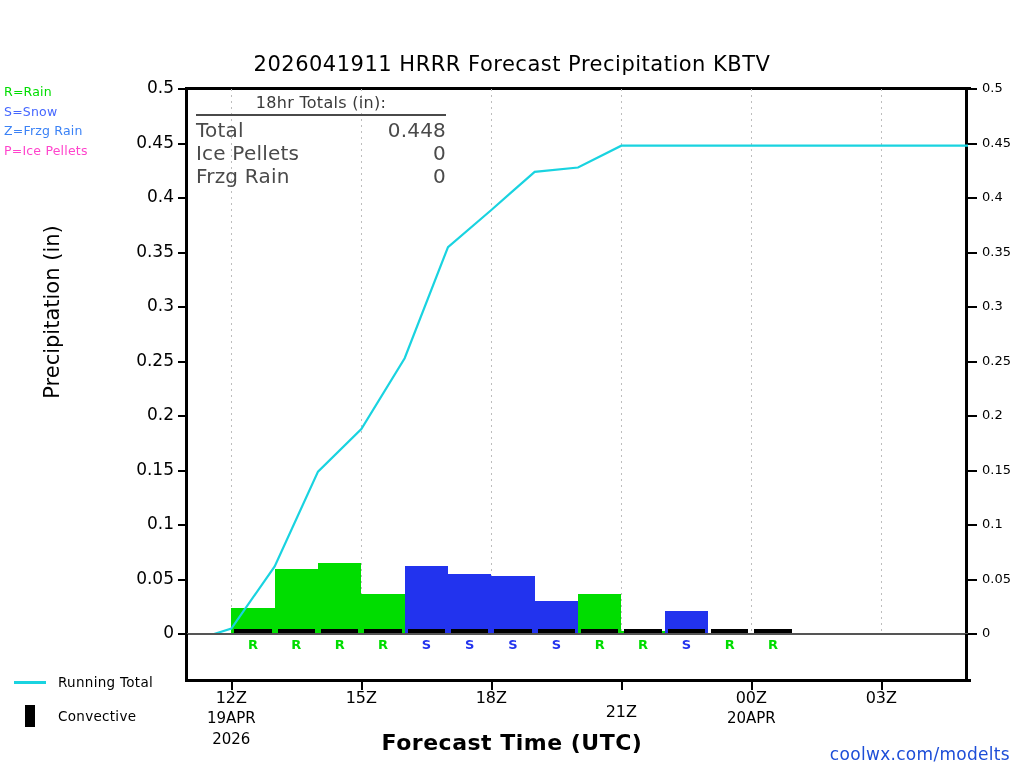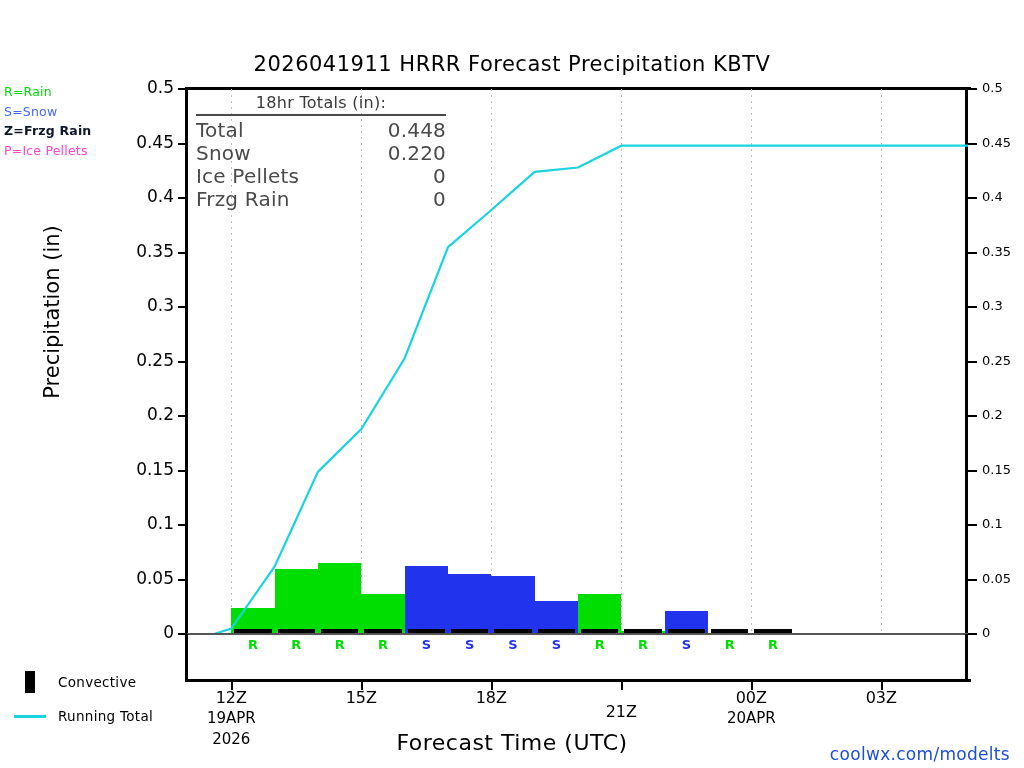--- a/index.html
+++ b/index.html
@@ -58,21 +58,21 @@
     left:-78px;top:300px;width:260px;text-align:center;
     transform:rotate(-90deg);transform-origin:center center;
     font-size:21px;white-space:nowrap;
   }
 
   .xtick-label{position:absolute;text-align:center;font-size:16px;white-space:nowrap;}
   .xtick-date{position:absolute;text-align:center;font-size:15px;white-space:nowrap;}
   .xtick-mark{position:absolute;width:2px;height:8px;background:#000;}
 
   #xaxis-title{left:0;top:730px;width:1024px;text-align:center;
-    font-size:22px;font-weight:normal;letter-spacing:.5px;}
+    font-size:22px;font-weight:bold;letter-spacing:.5px;}
 
   
   #totals-box{left:196px;top:93px;width:250px;}
   #totals-title{font-size:16px;text-align:center;color:#3a3a3a;letter-spacing:.3px;}
   #totals-rule{margin:2px 0 3px 0;height:2px;background:#4a4a4a;}
   .totals-row{display:flex;justify-content:space-between;font-size:20px;
     line-height:23px;color:#4a4a4a;letter-spacing:.2px;}
   .totals-row .lbl{text-align:left;}
   .totals-row .val{text-align:right;}
 
@@ -92,21 +92,21 @@
     font-size:17px;color:#1d4ed8;letter-spacing:.3px;}
 </style>
 </head>
 <body>
 
 <div class="abs" id="chart-title">2026041911 HRRR Forecast Precipitation KBTV</div>
 
 <div class="abs" id="precip-type-legend">
     <div class="pt" style="color: rgb(0, 221, 0);">R=Rain</div>
     <div class="pt" style="color: rgb(68, 102, 255);">S=Snow</div>
-    <div class="pt" style="color: #0f172a; font-weight: bold;">Z=Frzg Rain</div>
+    <div class="pt" style="color: #3b82f6;">Z=Frzg Rain</div>
     <div class="pt" style="color: rgb(255, 68, 204);">P=Ice Pellets</div>
   </div>
 
 <div class="abs" id="plot-top-rule"></div>
 <div class="abs" id="plot-frame"></div>
 <div class="abs" id="plot-inner">
     <div class="gridline" style="left: 43.3333px;"></div>
     <div class="gridline" style="left: 173.333px;"></div>
     <div class="gridline" style="left: 303.333px;"></div>
     <div class="gridline" style="left: 433.333px;"></div>
@@ -215,44 +215,40 @@
 
 <div class="abs" id="totals-box">
   <div id="totals-title">18hr Totals (in):</div>
   <div id="totals-rule"></div>
   <div id="totals-rows">
       <div class="totals-row">
         <span class="lbl">Total</span>
         <span class="val">0.448</span>
       </div>
       <div class="totals-row">
-        <span class="lbl">Snow</span>
-        <span class="val">0.220</span>
-      </div>
-      <div class="totals-row">
         <span class="lbl">Ice Pellets</span>
         <span class="val">0</span>
       </div>
       <div class="totals-row">
         <span class="lbl">Frzg Rain</span>
         <span class="val">0</span>
       </div>
     </div>
 </div>
 
 <div class="abs" id="xaxis-title">Forecast Time (UTC)</div>
 
 <div class="abs" id="series-legend">
     <div class="legend-row">
+      <div class="legend-swatch-line" style="background: rgb(25, 211, 224);"></div>
+      <div class="legend-label">Running Total</div>
+    </div>
+    <div class="legend-row">
       <div class="legend-swatch-bar" style="background: rgb(0, 0, 0);"></div>
       <div class="legend-label">Convective</div>
-    </div>
-    <div class="legend-row">
-      <div class="legend-swatch-line" style="background: rgb(25, 211, 224);"></div>
-      <div class="legend-label">Running Total</div>
     </div>
   </div>
 
 <div class="abs" id="watermark">coolwx.com/modelts</div>
 
 <div class="precip-letter abs" style="left: 233px; width: 40px; top: 637px; color: rgb(0, 221, 0);">R</div>
 <div class="precip-letter abs" style="left: 276.333px; width: 40px; top: 637px; color: rgb(0, 221, 0);">R</div>
 <div class="precip-letter abs" style="left: 319.667px; width: 40px; top: 637px; color: rgb(0, 221, 0);">R</div>
 <div class="precip-letter abs" style="left: 363px; width: 40px; top: 637px; color: rgb(0, 221, 0);">R</div>
 <div class="precip-letter abs" style="left: 406.333px; width: 40px; top: 637px; color: rgb(34, 51, 238);">S</div>

